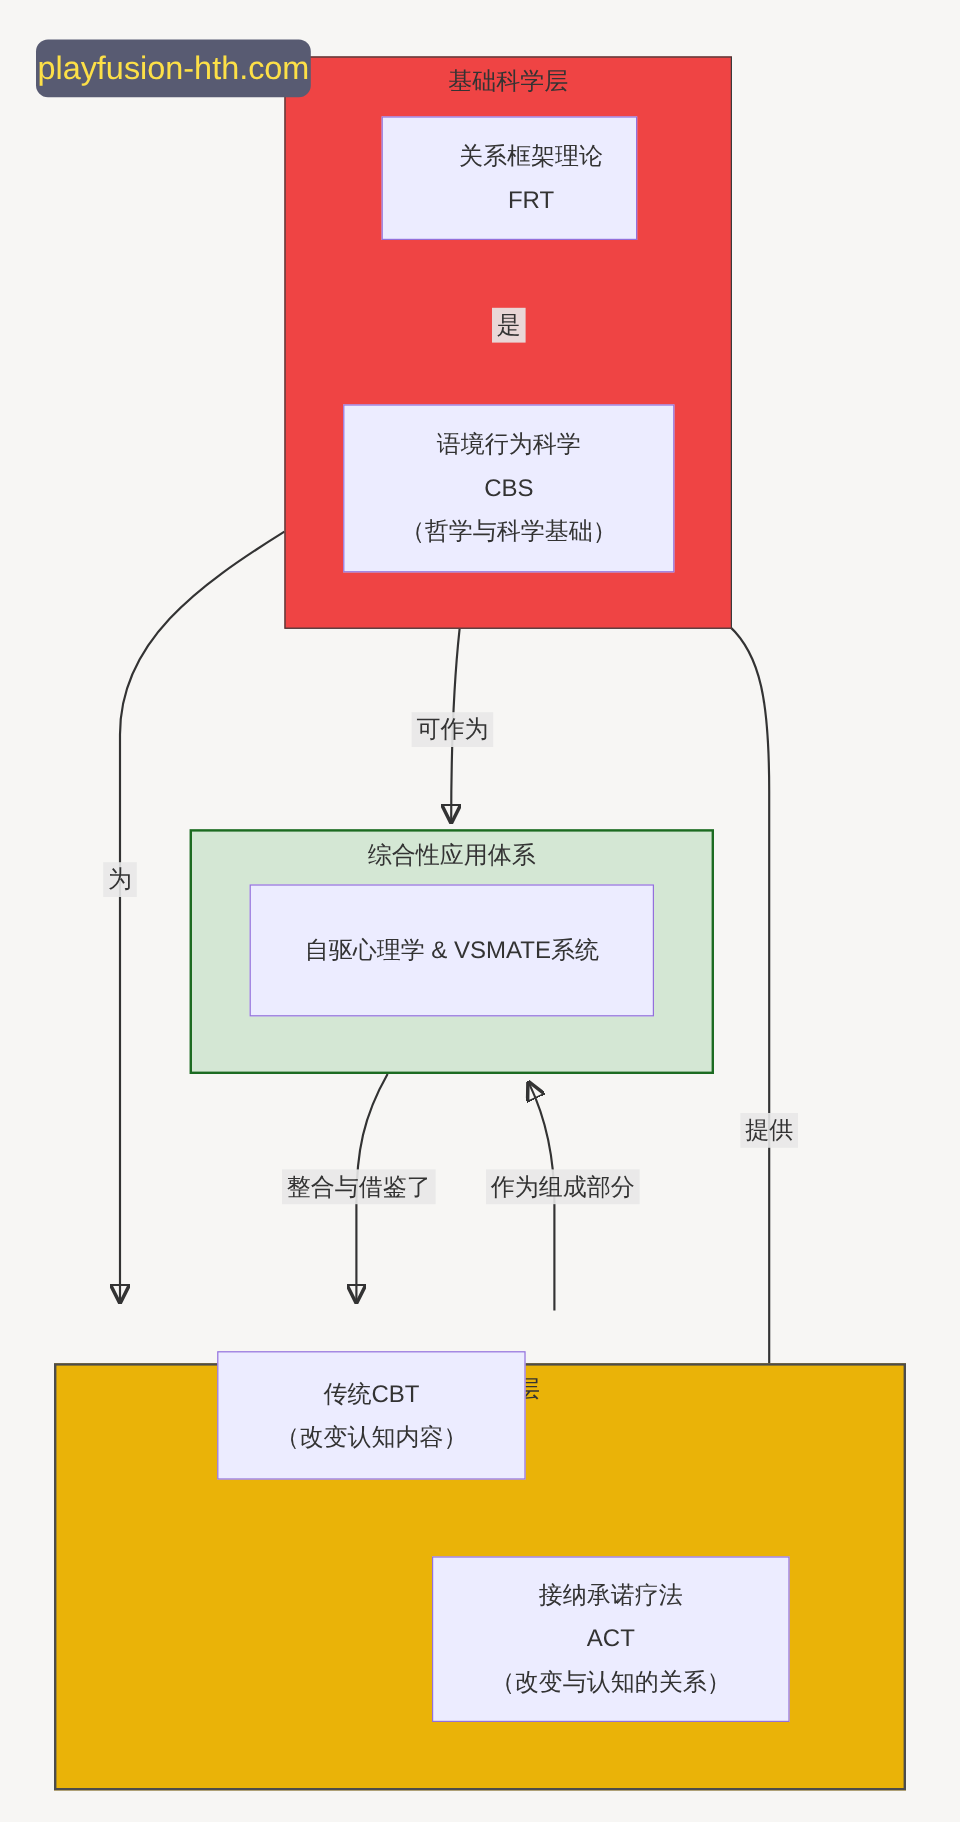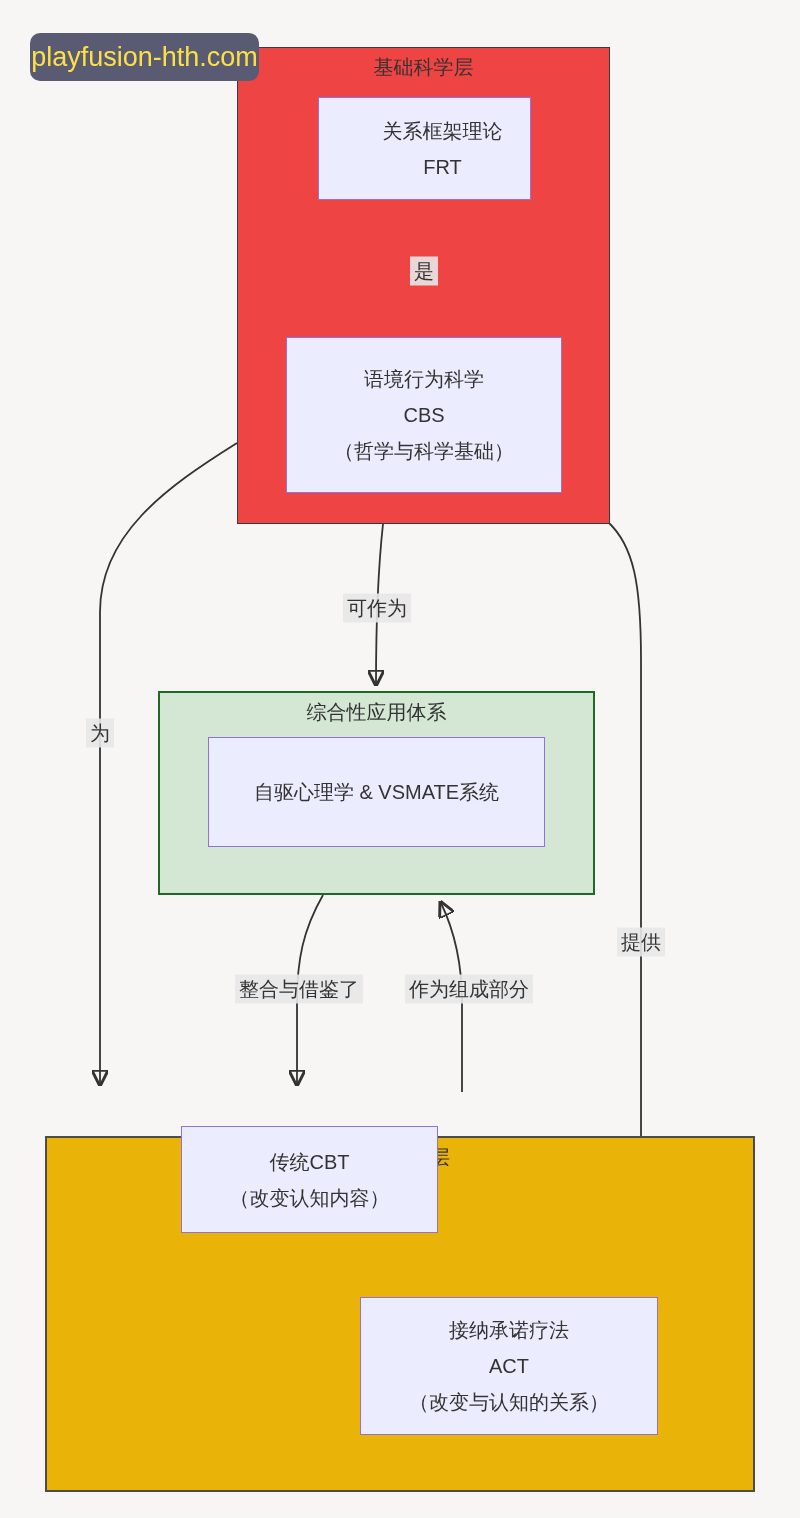--- a/index.html
+++ b/index.html
@@ -53,21 +53,21 @@
     display: flex;
     flex-direction: column;
     align-items: center;
     justify-content: center;
     text-align: center;
     font-size: 20px;
     line-height: 1.8;
     color: #333333;
   }
   #node-frt    { left: 318px; top: 97px;   width: 213px; height: 103px; padding-left: 36px; }
-  #node-cbs    { left: 286px; top: 337px;  width: 276px; height: 156px; }
+  #node-cbs    { left: 286px; top: 337px;  width: 276px; height: 140px; }
   #node-vsmate { left: 208px; top: 737px;  width: 337px; height: 110px; }
   #node-cbt    { left: 181px; top: 1126px; width: 257px; height: 107px; }
   #node-act    { left: 360px; top: 1297px; width: 298px; height: 138px; }
   
   .edge-label {
     position: absolute;
     transform: translate(-50%, -50%);
     background: rgba(232,232,232,0.9);
     padding: 1px 4px;
     font-size: 20px;

